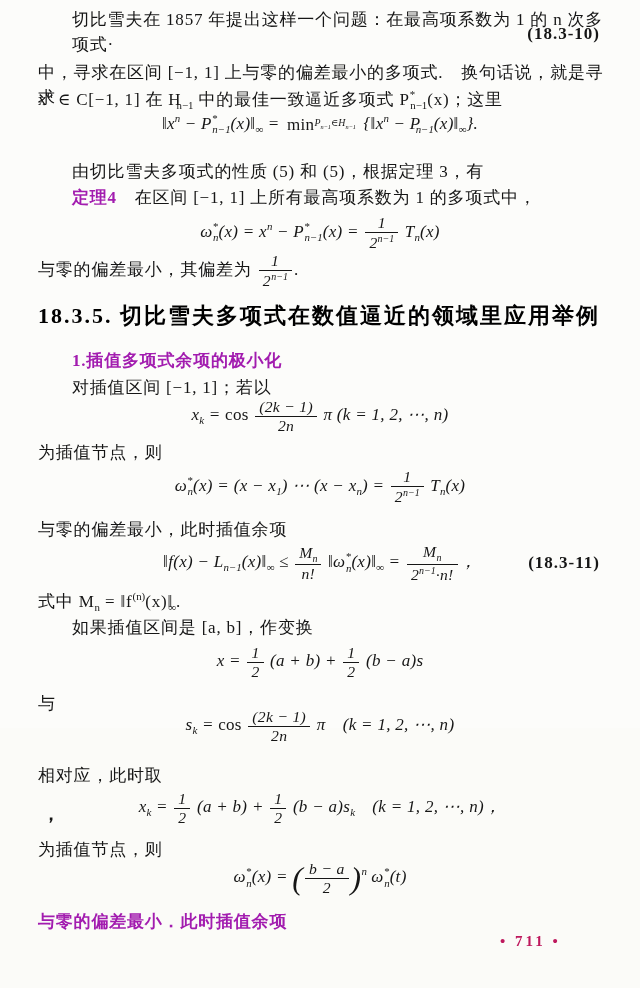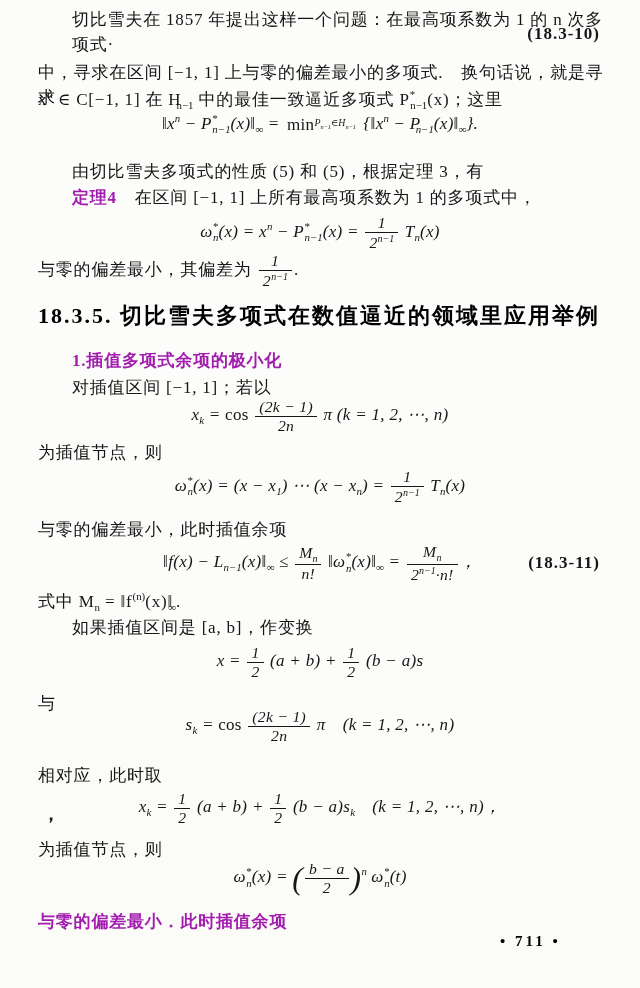--- a/index.html
+++ b/index.html
@@ -52,21 +52,21 @@
   .under{
     display:inline-flex;flex-direction:row;align-items:center;
     vertical-align:middle;margin:0 3px;line-height:1.05;
   }
   .under .u-bot{font-size:0.58em;letter-spacing:0;}
   .rm{font-style:normal;}
   .bigp{font-size:1.85em;line-height:0.8;vertical-align:middle;}
   .page-num{
     position:absolute;
     font-size:15px;font-weight:bold;
-    letter-spacing:3px;color:#000000;
+    letter-spacing:3px;color:#be185d;
   }
   .stray{position:absolute;font-size:18px;font-weight:bold;}
   .math-inline .frac{font-style:italic;}
 </style>
 </head>
 <body>
 
 <div id="page">
 
   <div class="blk body-line indent" style="top:8px">切比雪夫在 1857 年提出这样一个问题：在最高项系数为 1 的 n 次多项式·</div>

